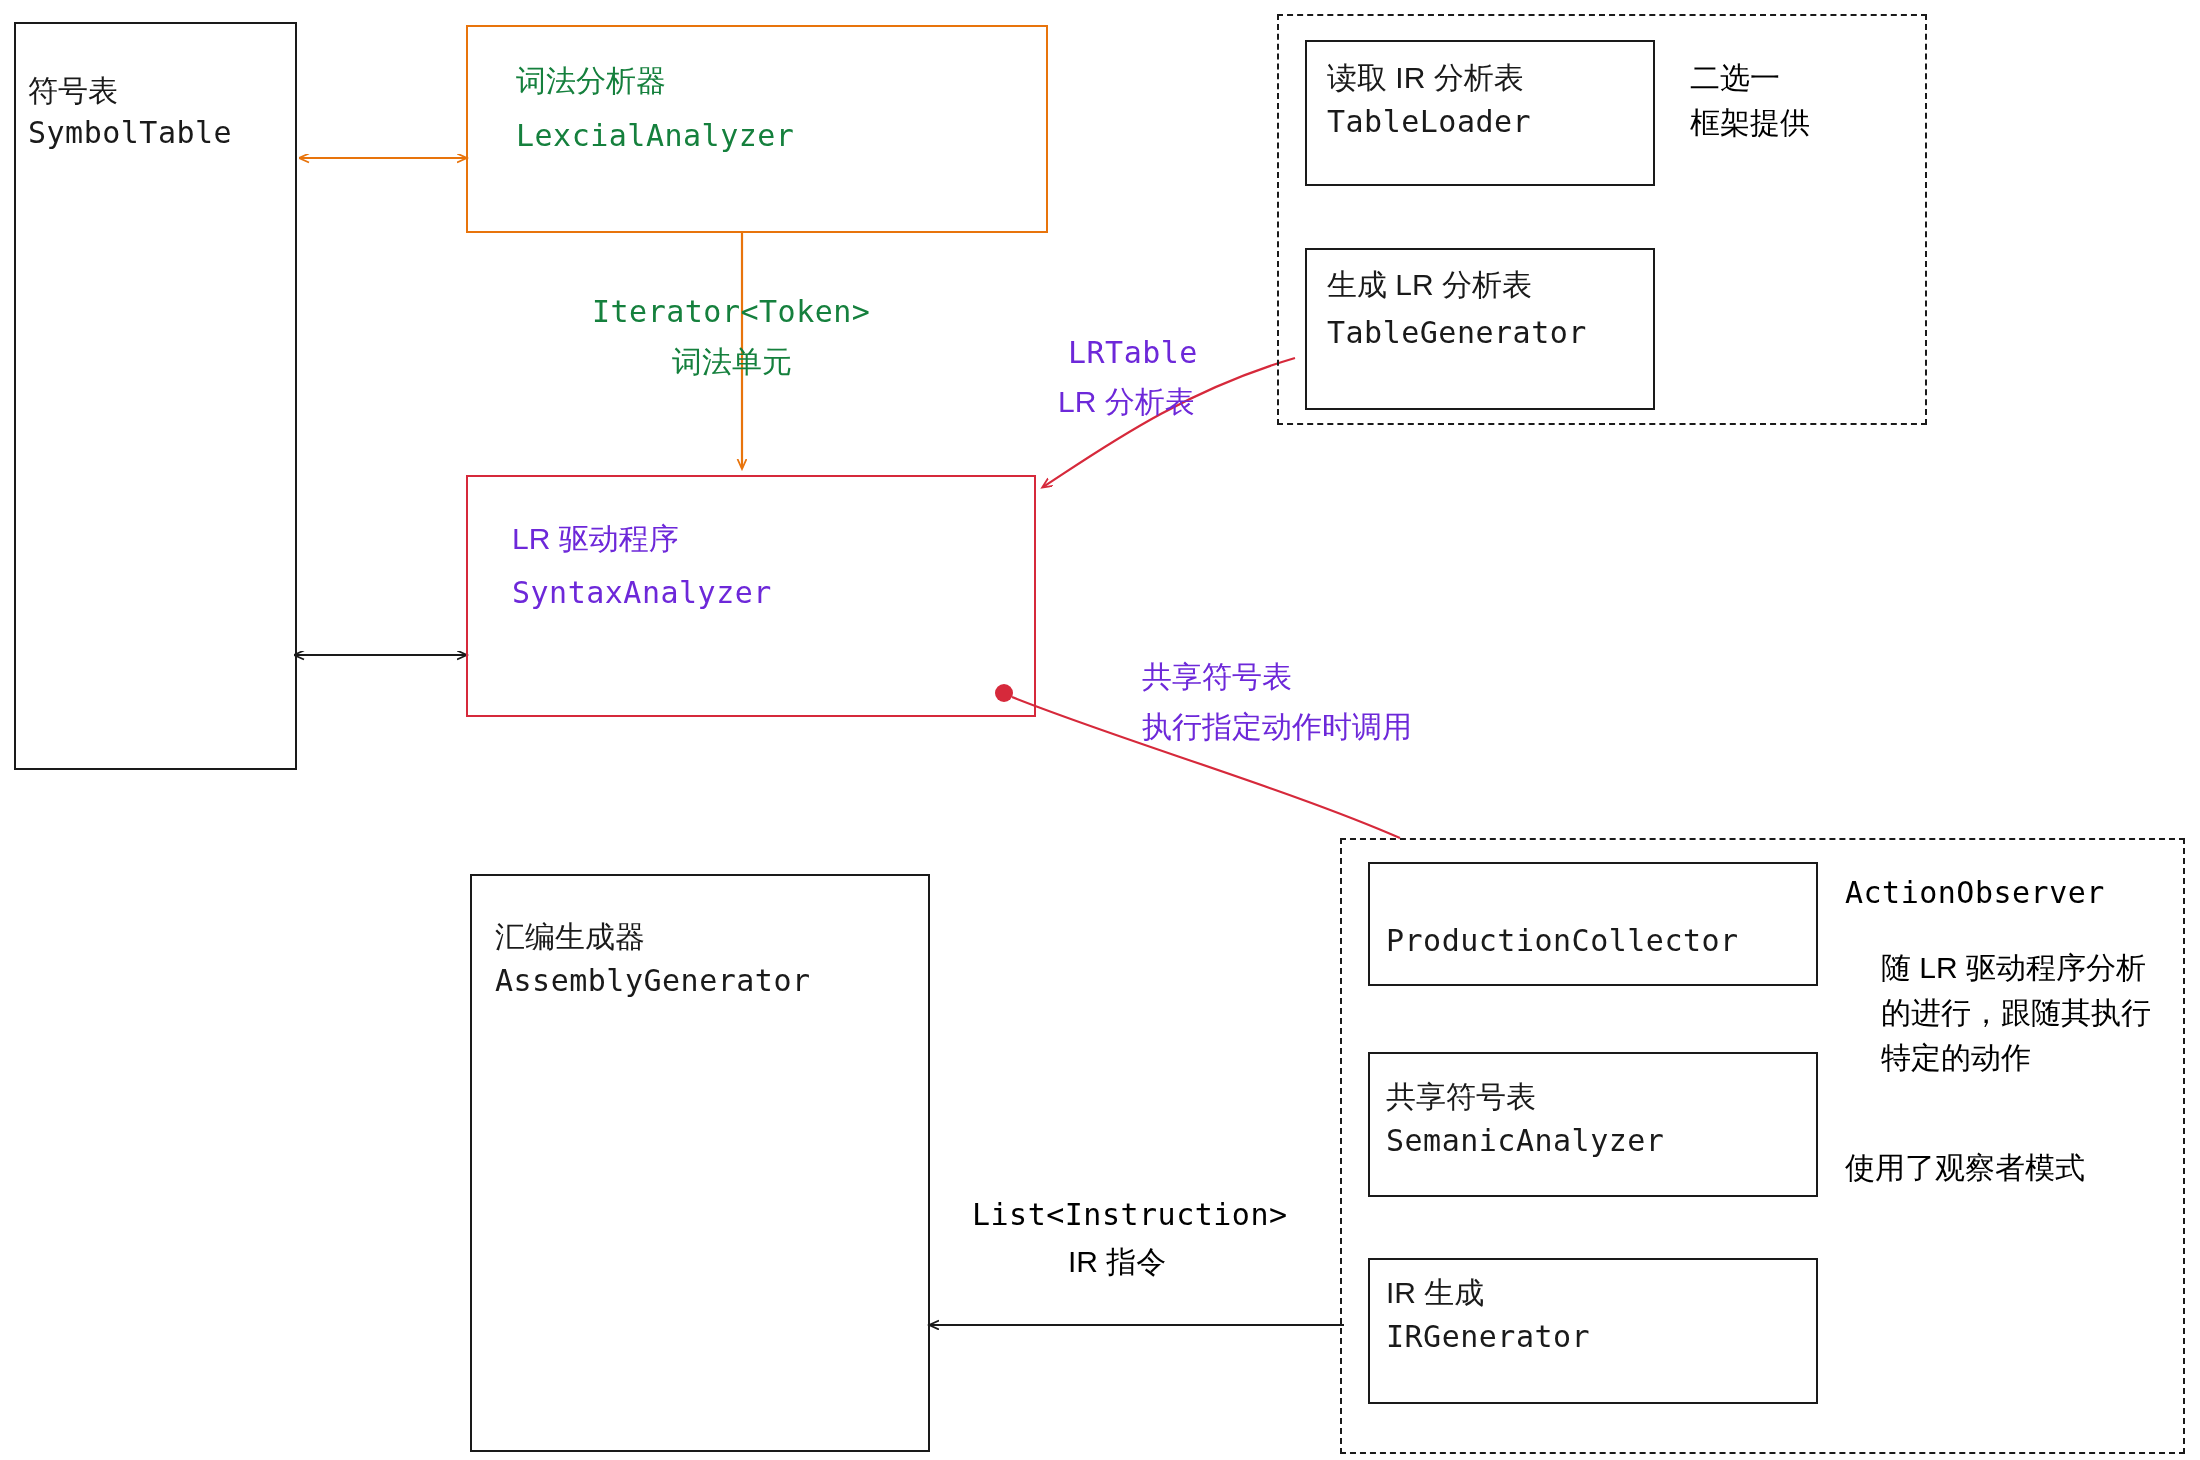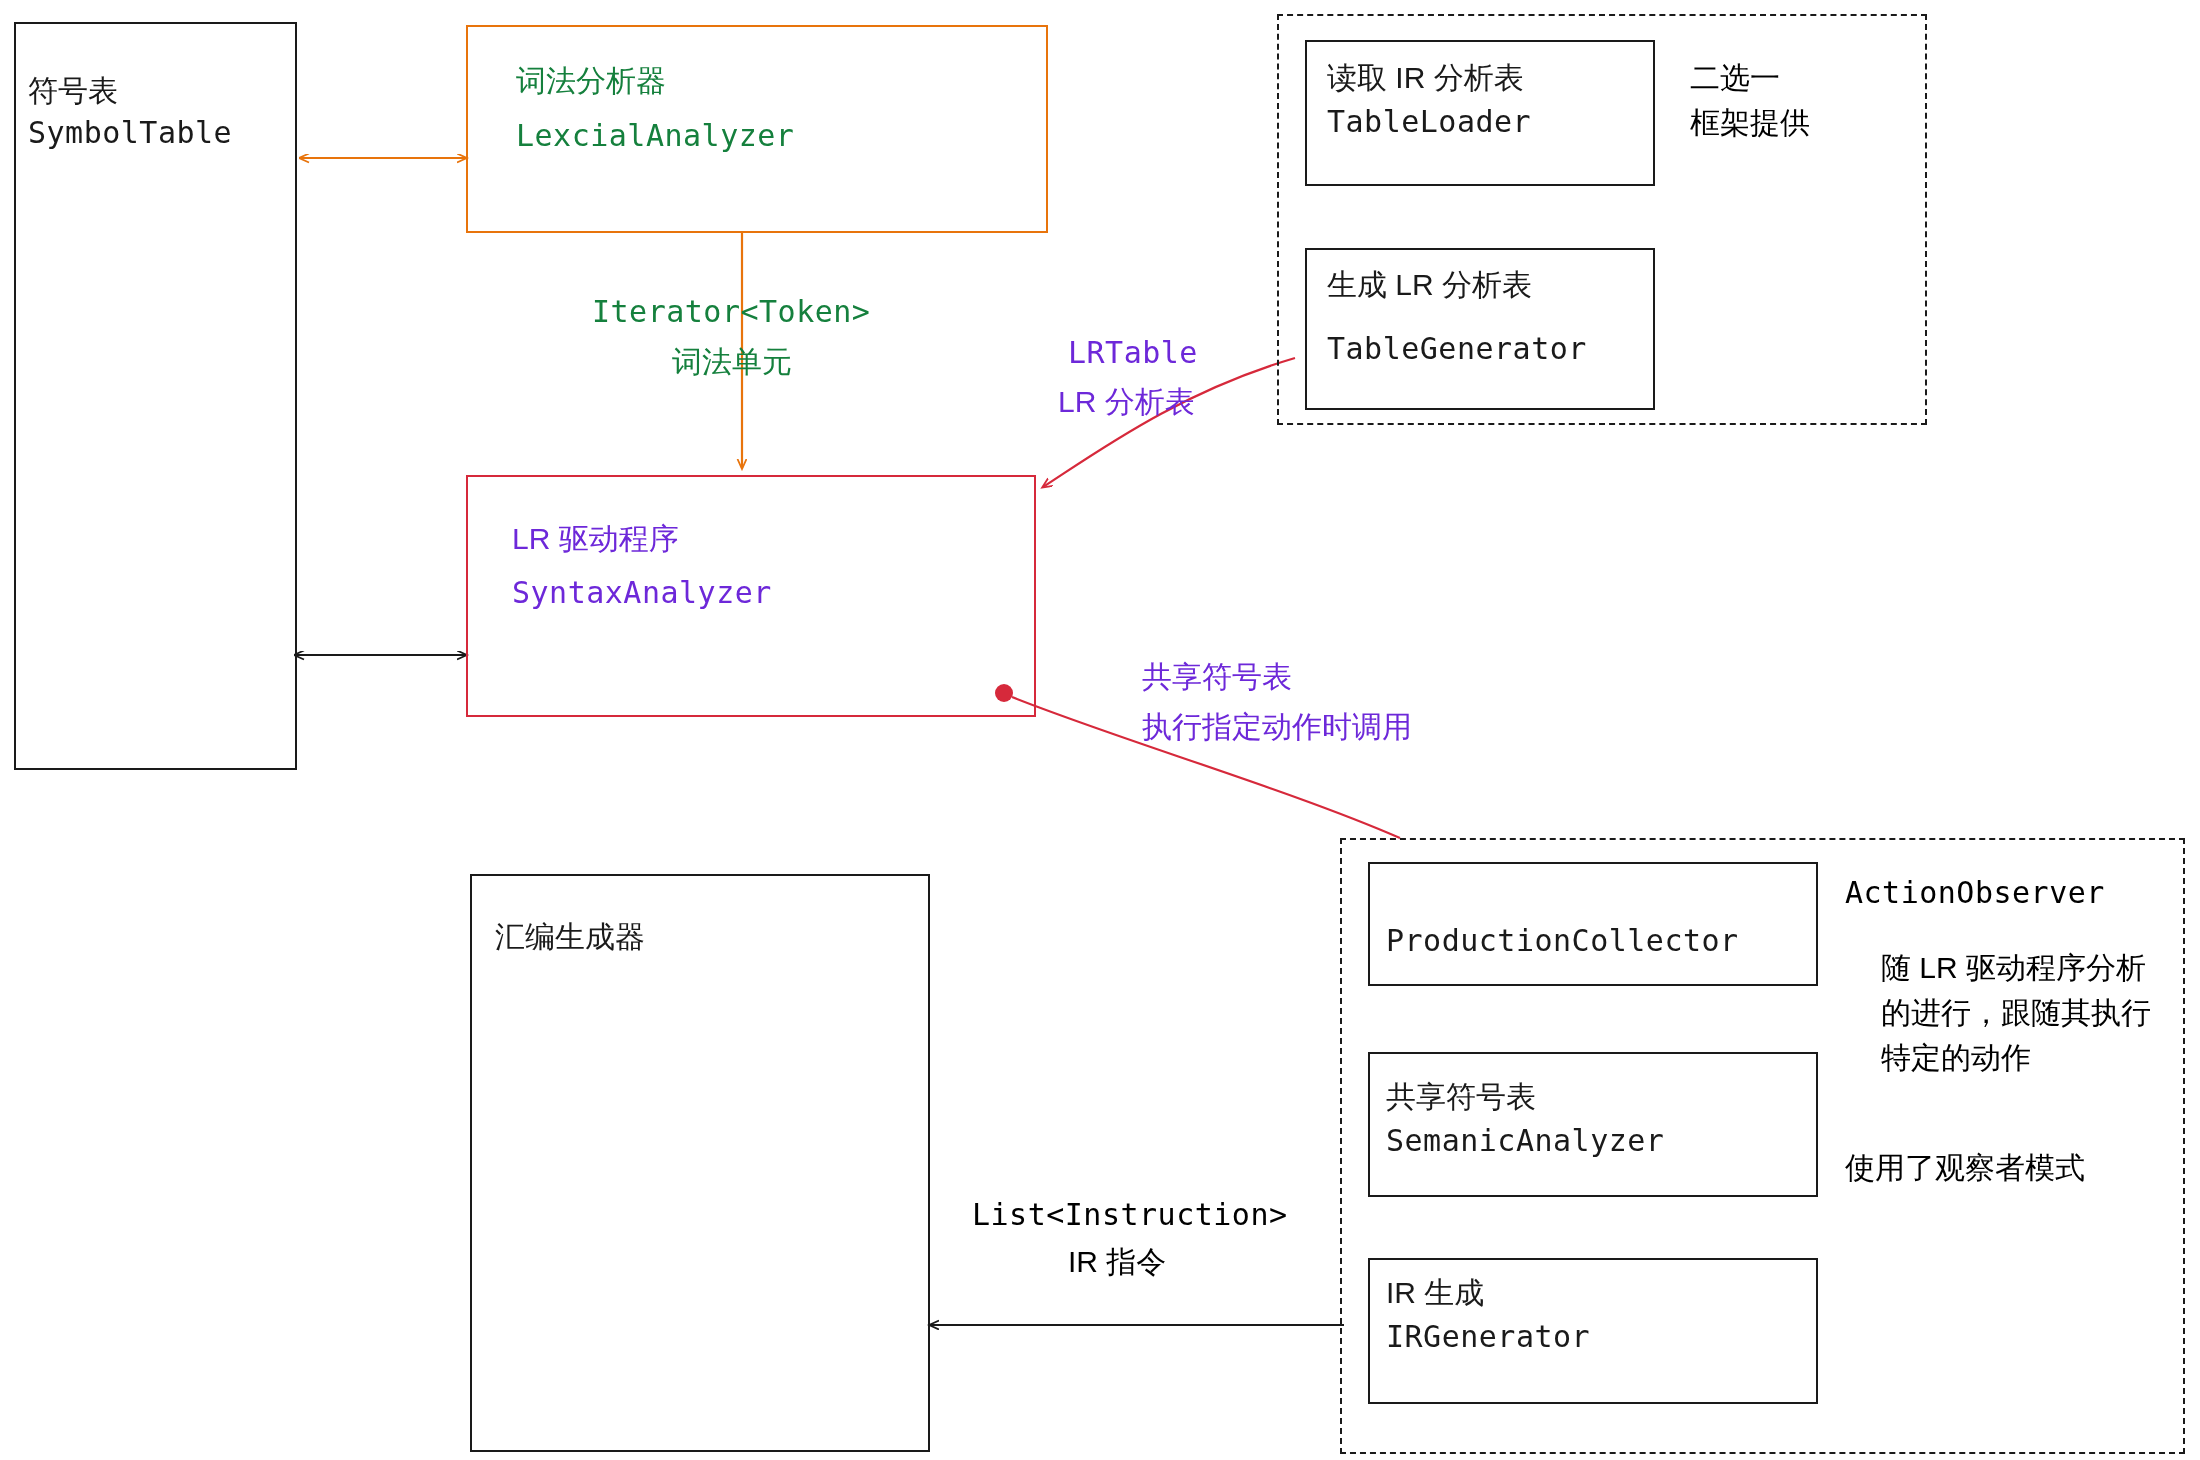--- a/index.html
+++ b/index.html
@@ -121,33 +121,34 @@
   <div class="label mono red-t" style="left:512px; top:572px;">SyntaxAnalyzer</div>
 
   <div class="dashed" style="left:1277px; top:14px; width:650px; height:411px;"></div>
 
   <div class="box" style="left:1305px; top:40px; width:350px; height:146px;"></div>
   <div class="label cn" style="left:1327px; top:57px;">读取 IR 分析表</div>
   <div class="label mono" style="left:1327px; top:101px;">TableLoader</div>
 
   <div class="box" style="left:1305px; top:248px; width:350px; height:162px;"></div>
   <div class="label cn" style="left:1327px; top:264px;">生成 LR 分析表</div>
-  <div class="label mono" style="left:1327px; top:328px;text-align:right;">TableGenerator</div>
+  <div class="label mono" style="left:1327px; top:312px;text-align:right;">TableGenerator</div>
 
   <div class="note cn" style="left:1690px; top:55px;">二选一
 框架提供</div>
 
   <div class="edge-label mono red-t" style="left:1068px; top:331px;">LRTable</div>
   <div class="edge-label cn red-t" style="left:1058px; top:380px;">LR 分析表</div>
 
   <div class="edge-label cn red-t" style="left:1142px; top:655px;">共享符号表</div>
   <div class="edge-label cn red-t" style="left:1142px; top:705px;">执行指定动作时调用</div>
 
   <div class="box" style="left:470px; top:874px; width:460px; height:578px;"></div>
   <div class="label cn" style="left:495px; top:916px;">汇编生成器</div>
+  <div class="label mono" style="left:495px; top:960px;">AssemblyGenerator</div>
 
   <div class="edge-label mono" style="left:972px; top:1193px;">List&lt;Instruction&gt;</div>
   <div class="edge-label cn" style="left:1068px; top:1240px;">IR 指令</div>
 
   <div class="dashed" style="left:1340px; top:838px; width:845px; height:616px;"></div>
 
   <div class="box" style="left:1368px; top:862px; width:450px; height:124px;"></div>
   <div class="label mono" style="left:1386px; top:920px;">ProductionCollector</div>
 
   <div class="box" style="left:1368px; top:1052px; width:450px; height:145px;"></div>

